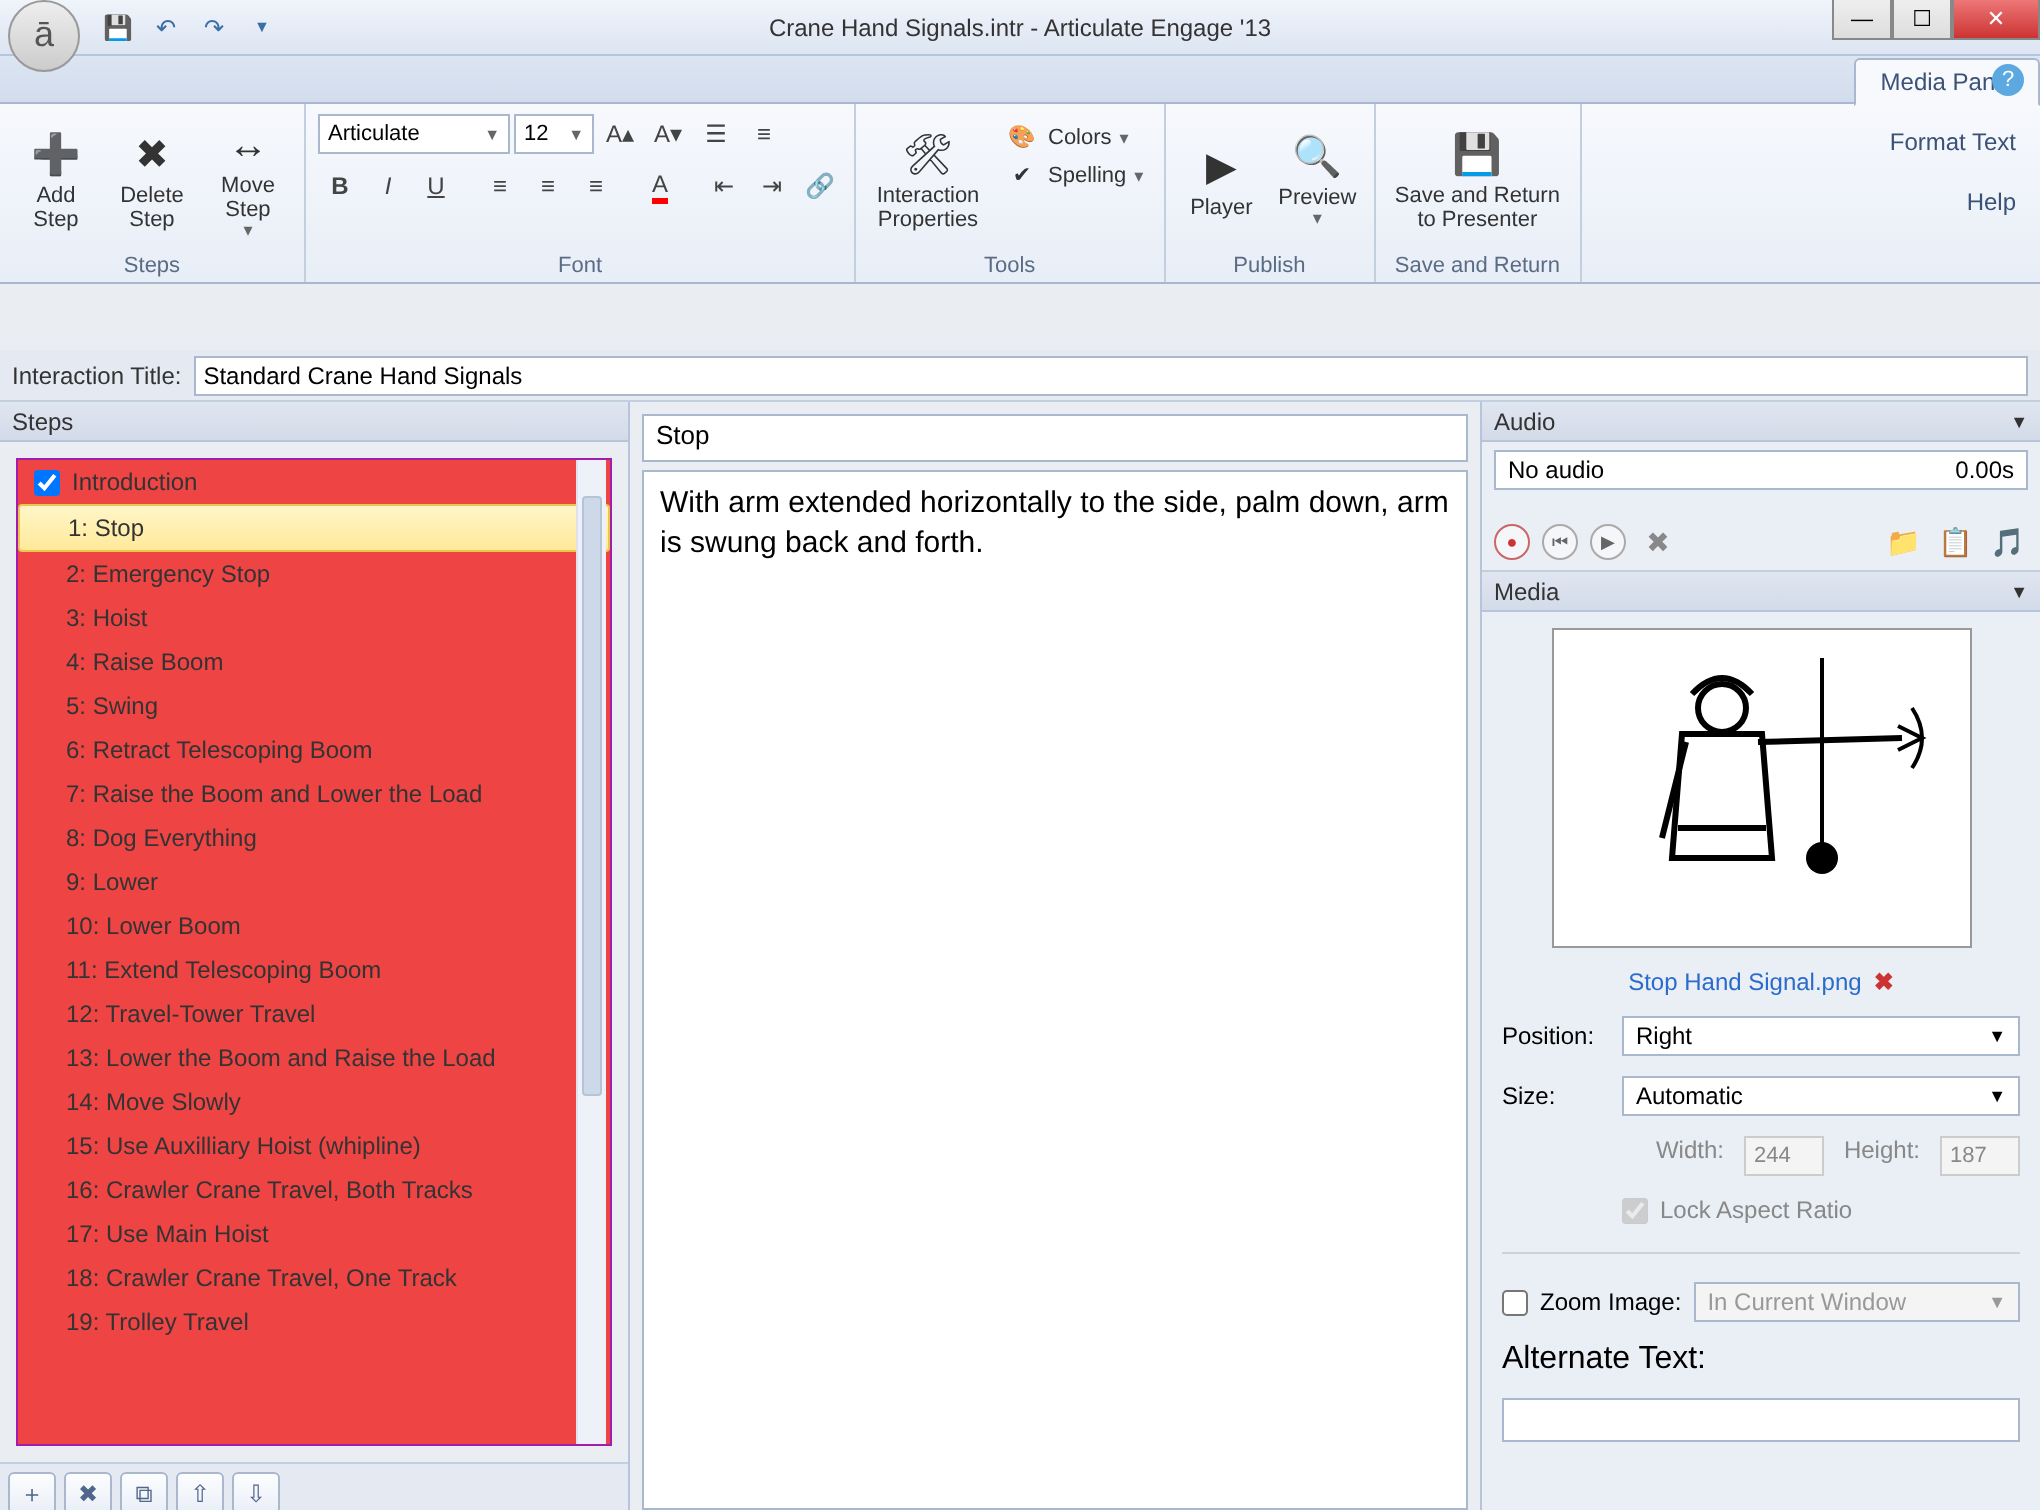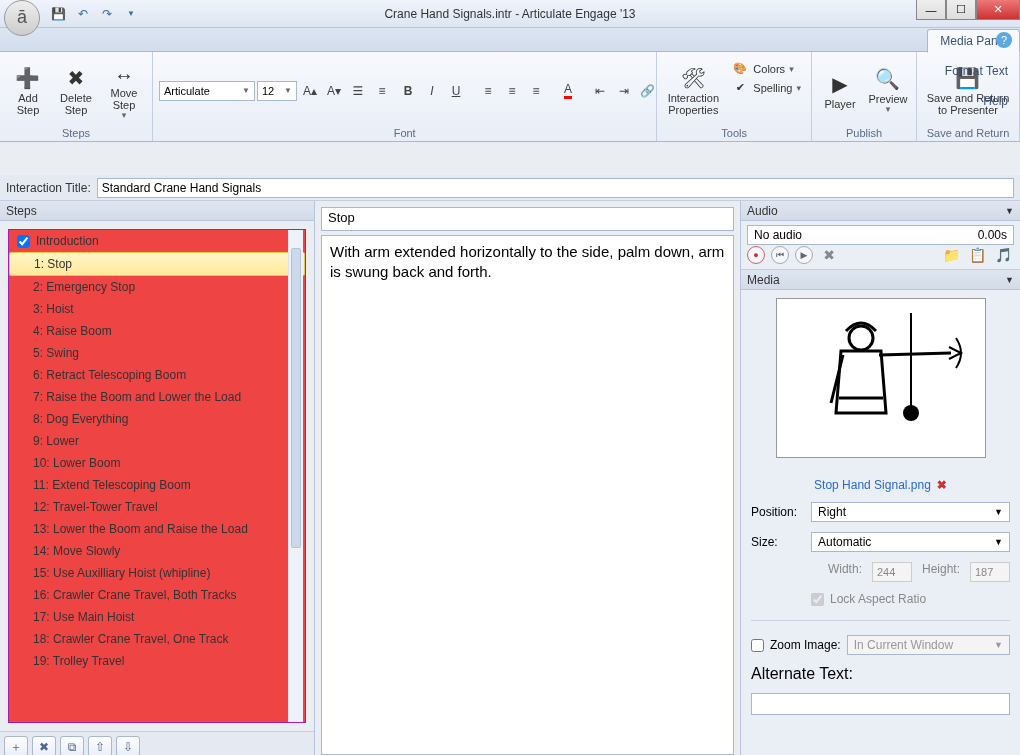--- a/index.html
+++ b/index.html
@@ -57,31 +57,31 @@
 
 
 .center { flex: 1; padding: 6px; display: flex; flex-direction: column; gap: 4px; }
 .title-field { height: 24px; border: 1px solid #aab8cd; background: white; padding: 2px 6px; font-size: 13px; }
 .body-field { flex: 1; border: 1px solid #aab8cd; background: white; padding: 6px 8px; font-size: 15px; color: #000; line-height: 1.3; }
 
 
 .right { width: 280px; display: flex; flex-direction: column; border-left: 1px solid #b7c5dc; }
 .audio-panel, .media-panel { display: flex; flex-direction: column; }
 .audio-body { padding: 4px 6px; background: #eaeef5; border-bottom: 1px solid #c3cfdf; }
-.audio-status { height: 20px; border: 1px solid #aab8cd; background: white; display: flex; justify-content: space-between; align-items: center; padding: 0 6px; font-size: 12px; margin-bottom: 0; }
+.audio-status { height: 20px; border: 1px solid #aab8cd; background: white; display: flex; justify-content: space-between; align-items: center; padding: 0 6px; font-size: 12px; margin-bottom: 16px; }
 .audio-controls { display: flex; justify-content: space-between; align-items: center; }
 .audio-left, .audio-right { display: flex; gap: 6px; align-items: center; }
 .acbtn { width: 18px; height: 18px; border-radius: 50%; border: 1px solid #aaa; display: flex; align-items: center; justify-content: center; font-size: 9px; color: #666; background: #f4f6fa; }
 .acbtn.rec { color: #c33; border-color: #c66; }
 .acbtn.flat { border-radius: 3px; border: none; background: none; width: 20px; height: 20px; font-size: 14px; }
 
 .media-body { flex: 1; padding: 8px 10px; background: #eaeef5; display: flex; flex-direction: column; gap: 10px; overflow-y: auto; }
 .media-thumb { border: 1px solid #999; background: white; height: 160px; margin: 0 auto; width: 210px; display: flex; align-items: center; justify-content: center; padding: 4px; }
 .thumb-svg { width: 100%; height: 100%; }
-.media-filename { text-align: center; font-size: 12px; color: #2a6bcc; display: flex; justify-content: center; align-items: center; gap: 6px; margin-top: 10px; }
+.media-filename { text-align: center; font-size: 12px; color: #2a6bcc; display: flex; justify-content: center; align-items: center; gap: 6px; }
 .media-filename .del { color: #c33; font-weight: bold; cursor: pointer; }
 .formrow { display: flex; align-items: center; gap: 8px; font-size: 12px; }
 .formrow label { width: 52px; }
 .select { flex: 1; height: 20px; border: 1px solid #aab8cd; background: white; display: flex; justify-content: space-between; align-items: center; padding: 0 6px; font-size: 12px; }
 .dims { display: flex; gap: 10px; justify-content: flex-end; align-items: flex-start; font-size: 12px; color: #888; }
 .numbox { width: 40px; height: 20px; border: 1px solid #ccc; background: #f4f4f4; padding: 0 4px; font-size: 11px; color: #888; display: inline-flex; align-items: center; }
 .lockrow { display: flex; justify-content: flex-start; padding-left: 60px; font-size: 12px; color: #888; gap: 6px; align-items: center; }
 hr.sep { border: none; border-top: 1px solid #c8d2e0; margin: 4px 0; }
 .zoomrow { display: flex; align-items: center; gap: 6px; font-size: 12px; }
 .altlabel { font-size: 16px; }
@@ -133,21 +133,21 @@
       </div>
       <div class="bigbtn dd">
         <span class="icon">↔</span>
         <span>Move Step</span>
       </div>
     </div>
     <div class="rgroup-label">Steps</div>
   </div>
 
   <div class="rgroup" style="min-width:260px">
-    <div class="rgroup-body" style="flex-direction:row; gap:4px; align-items:stretch;">
+    <div class="rgroup-body" style="flex-direction:column; gap:4px; align-items:stretch;">
       <div class="smallrow">
         <div class="combo" style="width:96px">
           <span>Articulate</span>
             <span class="arrow">▼</span>
         </div>
         <div class="combo" style="width:40px">
           <span>12</span>
             <span class="arrow">▼</span>
         </div>
         <div class="smallbtn">A▴</div>

